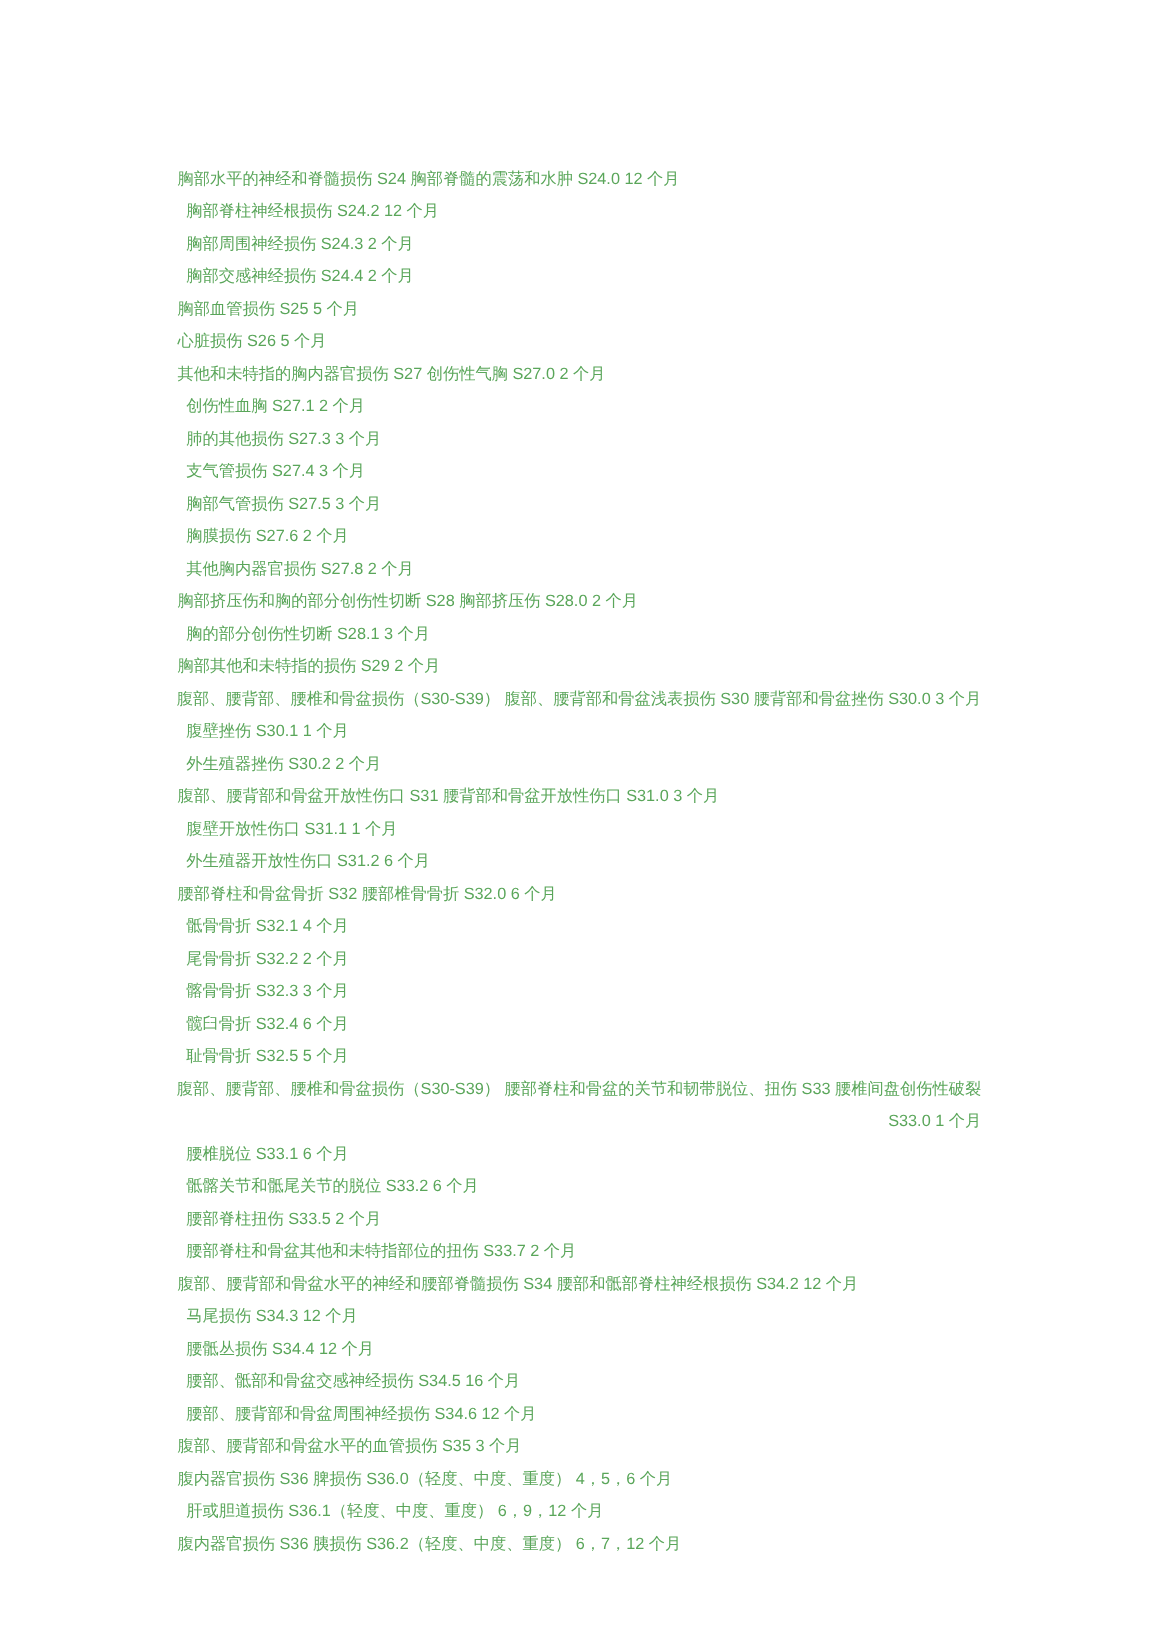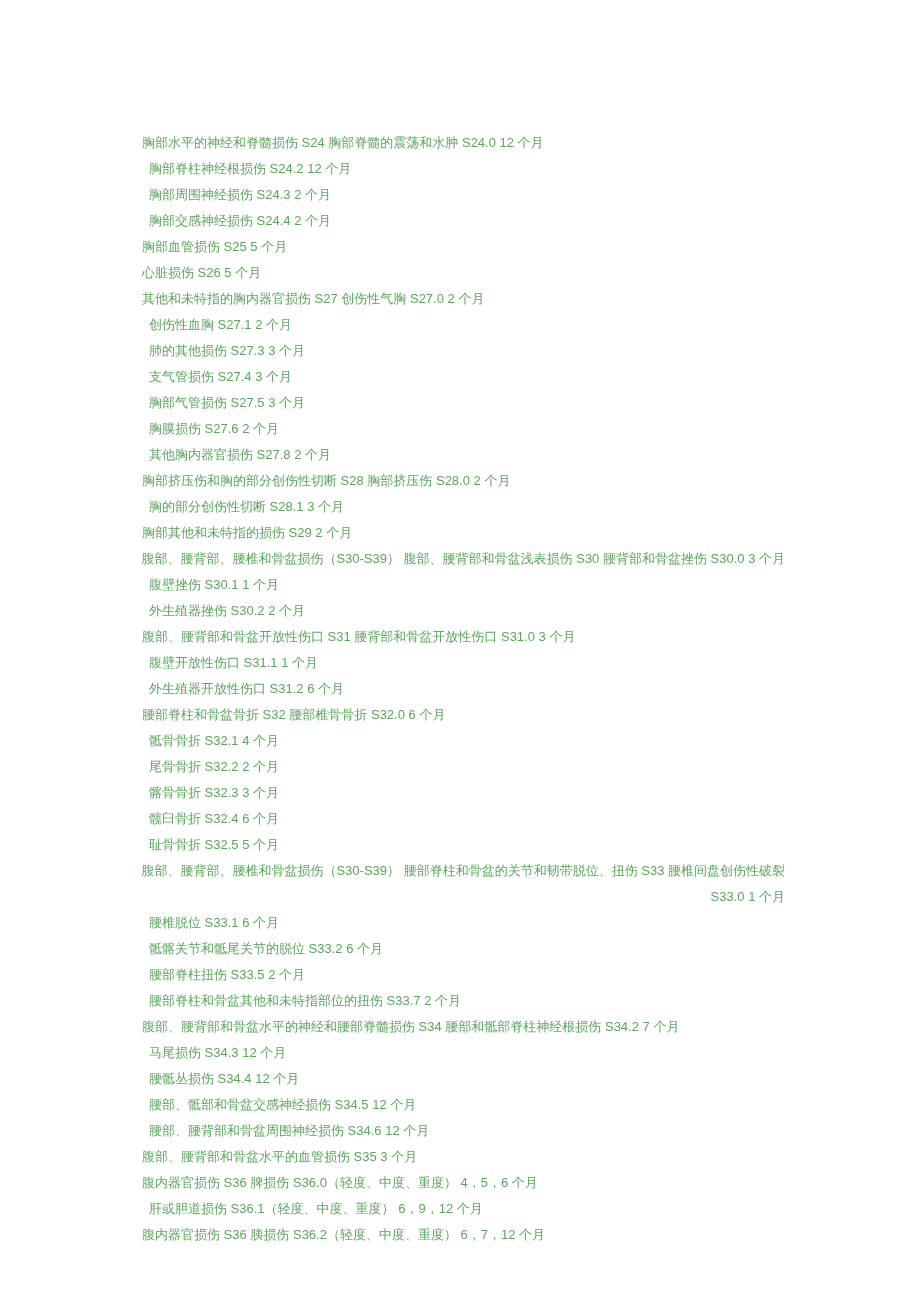--- a/index.html
+++ b/index.html
@@ -47,22 +47,22 @@
     <div class="line lvl2">尾骨骨折 S32.2 2 个月</div>
     <div class="line lvl2">髂骨骨折 S32.3 3 个月</div>
     <div class="line lvl2">髋臼骨折 S32.4 6 个月</div>
     <div class="line lvl2">耻骨骨折 S32.5 5 个月</div>
     <div class="line lvl0">腹部、腰背部、腰椎和骨盆损伤（S30-S39） 腰部脊柱和骨盆的关节和韧带脱位、扭伤 S33 腰椎间盘创伤性破裂</div>
     <div class="line lvl0">S33.0 1 个月</div>
     <div class="line lvl2">腰椎脱位 S33.1 6 个月</div>
     <div class="line lvl2">骶髂关节和骶尾关节的脱位 S33.2 6 个月</div>
     <div class="line lvl2">腰部脊柱扭伤 S33.5 2 个月</div>
     <div class="line lvl2">腰部脊柱和骨盆其他和未特指部位的扭伤 S33.7 2 个月</div>
-    <div class="line lvl1">腹部、腰背部和骨盆水平的神经和腰部脊髓损伤 S34 腰部和骶部脊柱神经根损伤 S34.2 7 个月</div>
+    <div class="line lvl1">腹部、腰背部和骨盆水平的神经和腰部脊髓损伤 S34 腰部和骶部脊柱神经根损伤 S34.2 12 个月</div>
     <div class="line lvl2">马尾损伤 S34.3 12 个月</div>
     <div class="line lvl2">腰骶丛损伤 S34.4 12 个月</div>
-    <div class="line lvl2">腰部、骶部和骨盆交感神经损伤 S34.5 12 个月</div>
+    <div class="line lvl2">腰部、骶部和骨盆交感神经损伤 S34.5 16 个月</div>
     <div class="line lvl2">腰部、腰背部和骨盆周围神经损伤 S34.6 12 个月</div>
     <div class="line lvl1">腹部、腰背部和骨盆水平的血管损伤 S35 3 个月</div>
     <div class="line lvl1">腹内器官损伤 S36 脾损伤 S36.0（轻度、中度、重度） 4，5，6 个月</div>
     <div class="line lvl2">肝或胆道损伤 S36.1（轻度、中度、重度） 6，9，12 个月</div>
     <div class="line lvl1">腹内器官损伤 S36 胰损伤 S36.2（轻度、中度、重度） 6，7，12 个月</div>
   </div>
 
 </body></html>

